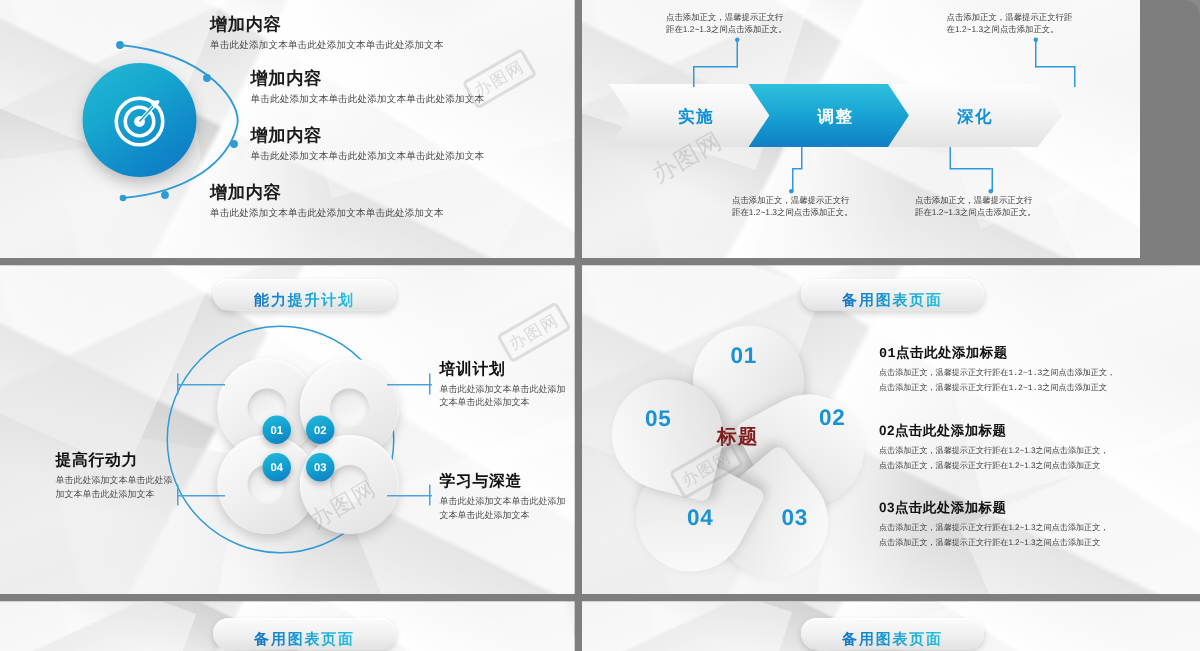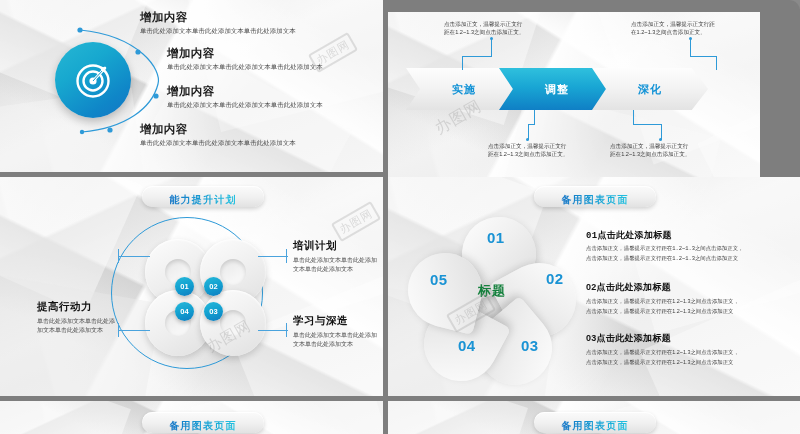--- a/index.html
+++ b/index.html
@@ -38,21 +38,21 @@
   }
   .panel .facets i {
     position: absolute;
     display: block;
     background: rgba(255,255,255,.55);
   }
   .panel .content { position: absolute; inset: 0; }
 
   
   #p-tl { left: 0;   top: 0;   width: 383px; height: 172px; }
-  #p-tr { left: 388px; top: 12px; width: 372px; height: 172px; }
+  #p-tr { left: 388px; top: 0; width: 372px; height: 172px; }
   #p-bl { left: 0;   top: 177px; width: 383px; height: 219px; }
   #p-br { left: 388px; top: 177px; width: 412px; height: 219px; }
   #p-fl { left: 0;   top: 401px; width: 383px; height: 33px; }
   #p-fr { left: 388px; top: 401px; width: 412px; height: 33px; }
 
   
   .wm {
     position: absolute;
     color: rgba(150,150,150,.30);
     font-size: 13px;
@@ -166,21 +166,21 @@
     position: absolute; width: 74px; height: 74px;
     background: linear-gradient(150deg,#fdfdfd 0%,#f0f0f0 45%,#dedede 100%);
     box-shadow: 0 4px 8px rgba(0,0,0,.17);
     border-radius: 50% 50% 50% 8%;
   }
   .pnum {
     position: absolute; font-size: 15px; font-weight: bold; color: #1a93d4;
     letter-spacing: .5px;
   }
   .ptitle {
-    position: absolute; font-size: 13px; font-weight: bold; color: #15803d;
+    position: absolute; font-size: 13px; font-weight: bold; color: #7f1d1d;
     letter-spacing: 1px;
   }
   .br-block { position: absolute; width: 205px; }
   .br-block .h { font-size: 9px; font-weight: bold; color: #111; letter-spacing: .3px; }
   .br-block .b { font-size: 5.4px; color: #3c3c3c; line-height: 9px; margin-top: 3px; }
 </style>
 </head>
 <body>
 
 <div class="stage">

